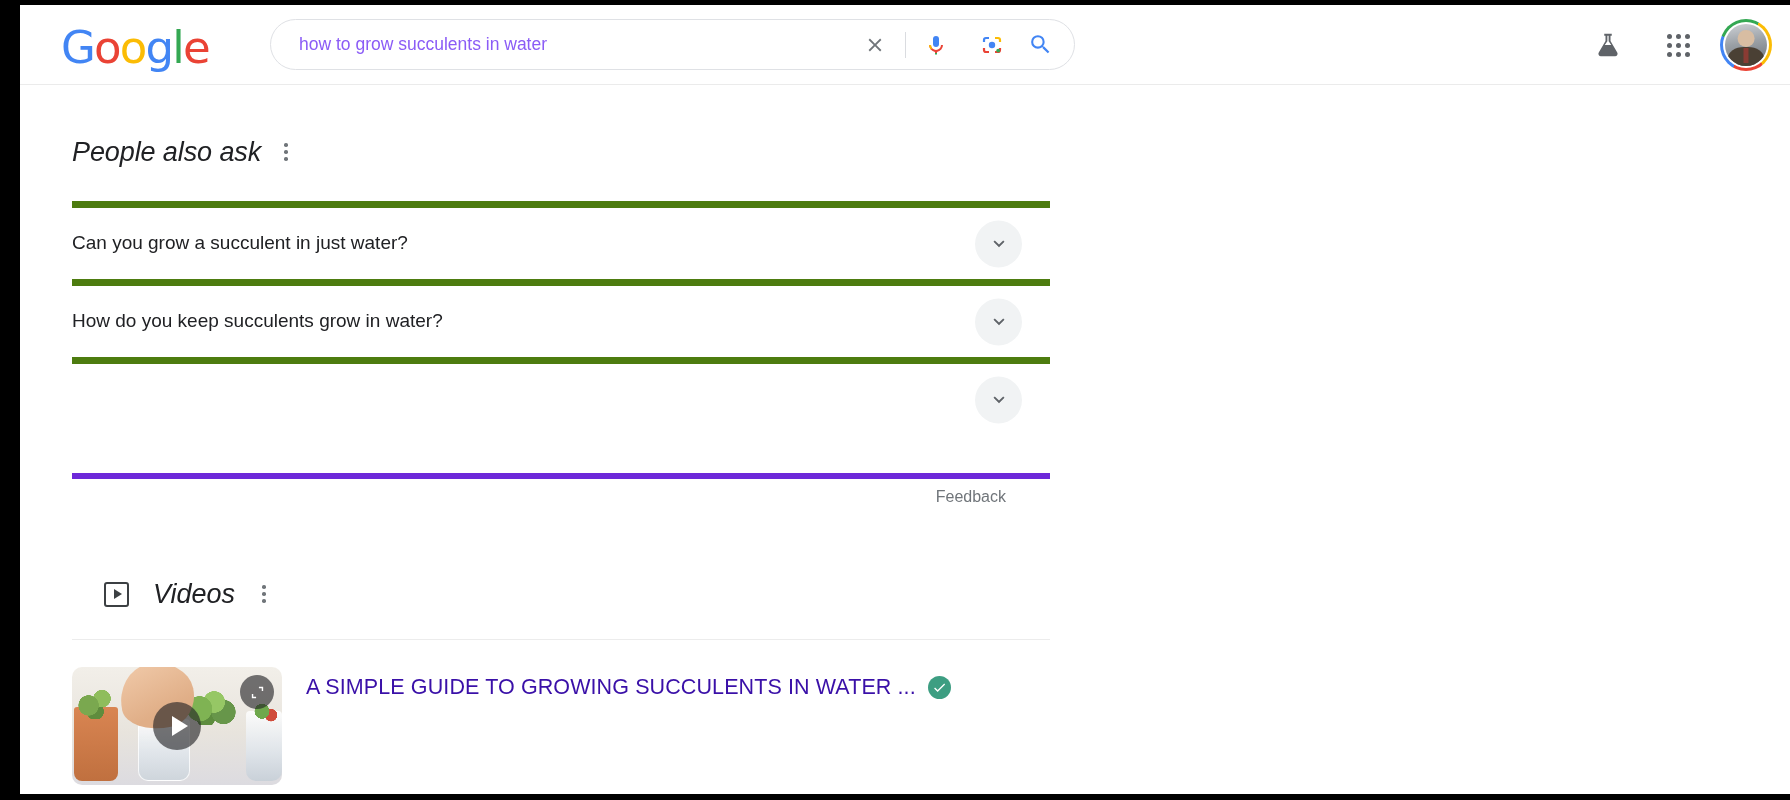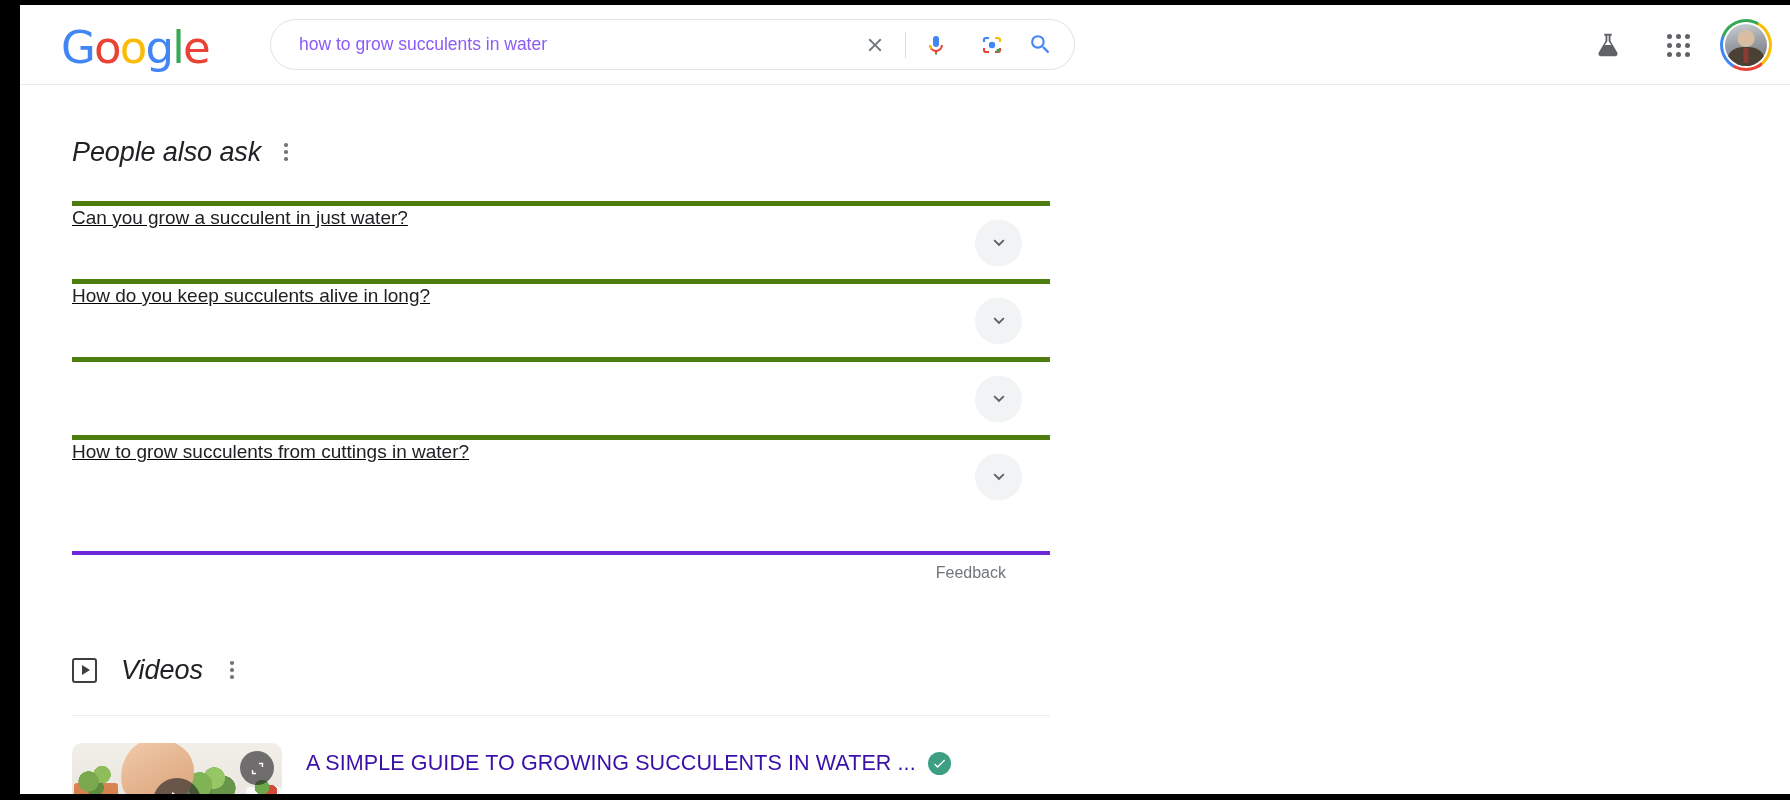--- a/index.html
+++ b/index.html
@@ -173,63 +173,64 @@
     width: 22px; height: 26px;
     display: flex; flex-direction: column;
     align-items: center; justify-content: center;
     gap: 3.5px; cursor: pointer;
   }
   .kebab i { width: 3.5px; height: 3.5px; border-radius: 50%; background: #70757a; display:block; }
 
   #paa-list { margin-top: 24px; width: 978px; }
   .paa-item {
     position: relative;
-    border-top: 5px solid #4d7c0f;
+    border-top: 7px solid #4d7c0f;
     height: 78px;
     display: flex;
-    cursor: pointer;
-    text-decoration: underline;
+    align-items: center;
+    cursor: pointer;
   }
   .paa-q {
     font-size: 19px;
     color: #202124;
     font-family: "Liberation Sans", sans-serif;
     line-height: 1.3;
   }
   .paa-chev {
     position: absolute;
     right: 28px; top: 50%;
     transform: translateY(-50%);
     width: 47px; height: 47px;
     border-radius: 50%;
     background: #f1f3f4;
     display: flex; align-items: center; justify-content: center;
     cursor: pointer;
   }
   #paa-footer {
     display: flex;
     align-items: center;
-    border-top: 4px solid #6d28d9;
+    border-top: 6px solid #6d28d9;
     width: 978px;
     height: 1px;
     position: relative;
     margin-top: 38px;
   }
   #feedback-link {
     position: absolute;
     right: 44px; top: 9px;
     font-size: 16px;
     color: #70757a;
     cursor: pointer;
   }
 
   
   #videos-head {
     margin-top: 92px;
     height: 46px;
+    margin-left: 32px;
   }
   #videos-icon {
     width: 25px; height: 25px;
     border: 2px solid #3c4043;
     border-radius: 3px;
     display: flex; align-items: center; justify-content: center;
   }
   #videos-icon .tri {
     width: 0; height: 0;
     border-left: 8px solid #3c4043;
@@ -433,44 +434,36 @@
         <div class="paa-item">
           <div class="paa-q">Can you grow a succulent in just water?</div>
           <div class="paa-chev">
             <svg width="22" height="22" viewBox="0 0 24 24">
                 <path fill="#5f6368" d="M7.4 8.6 12 13.2l4.6-4.6L18 10l-6 6-6-6z"></path>
               </svg>
           </div>
         </div>
 
         <div class="paa-item">
-          <div class="paa-q">How do you keep succulents alive in long?</div>
+          <div class="paa-q">How do you keep succulents grow in water?</div>
           <div class="paa-chev">
             <svg width="22" height="22" viewBox="0 0 24 24">
                 <path fill="#5f6368" d="M7.4 8.6 12 13.2l4.6-4.6L18 10l-6 6-6-6z"></path>
               </svg>
           </div>
         </div>
 
         <div class="paa-item">
           <div class="paa-chev">
             <svg width="22" height="22" viewBox="0 0 24 24">
                 <path fill="#5f6368" d="M7.4 8.6 12 13.2l4.6-4.6L18 10l-6 6-6-6z"></path>
               </svg>
           </div>
         </div>
 
-        <div class="paa-item">
-          <div class="paa-q">How to grow succulents from cuttings in water?</div>
-          <div class="paa-chev">
-            <svg width="22" height="22" viewBox="0 0 24 24">
-                <path fill="#5f6368" d="M7.4 8.6 12 13.2l4.6-4.6L18 10l-6 6-6-6z"></path>
-              </svg>
-          </div>
-        </div>
 
       </div>
 
       <div id="paa-footer">
         <div id="feedback-link">Feedback</div>
       </div>
 
       <div id="videos-head" class="section-head">
         <div id="videos-icon">
             <div class="tri"></div>

